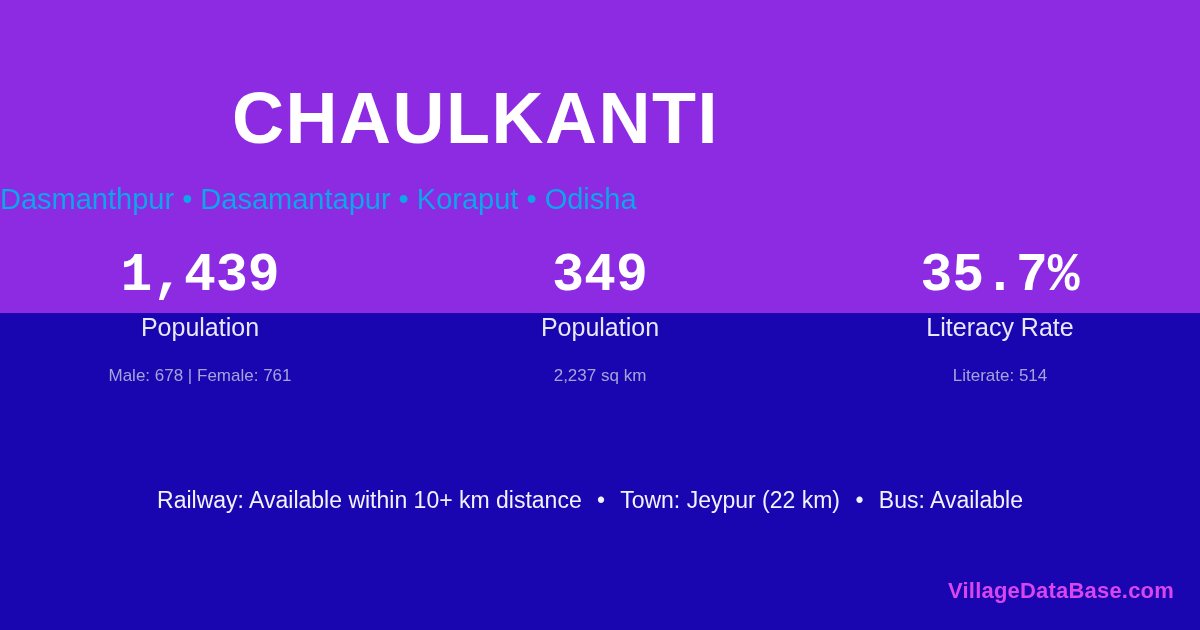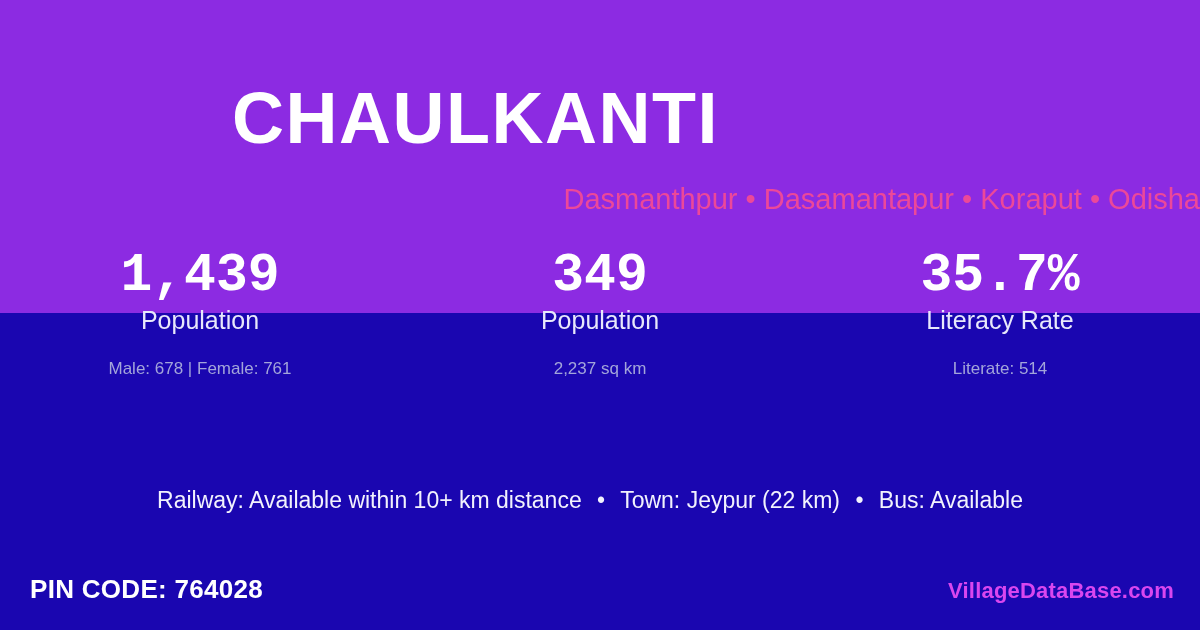--- a/index.html
+++ b/index.html
@@ -44,24 +44,24 @@
     color: #ffffff;
     line-height: 1;
     white-space: nowrap;
   }
 
   .village-subtitle {
     position: absolute;
     top: 182px;
     left: 0;
     width: 1200px;
-    text-align: right;
+    text-align: left;
     font-size: 29px;
     font-weight: normal;
-    color: #ec4899;
+    color: #0ea5e9;
     line-height: 1.2;
     white-space: nowrap;
   }
 
   
   .stats {
     position: absolute;
     top: 246px;
     left: 0;
     width: 1200px;
@@ -76,21 +76,21 @@
   .stat-value {
     font-size: 53px;
     font-weight: bold;
     color: #ffffff;
     line-height: 60px;
     letter-spacing: 0px;
     white-space: nowrap;
     font-family: Liberation Mono, monospace;
   }
   .stat-label {
-    margin-top: 0;
+    margin-top: 7px;
     font-size: 25px;
     font-weight: normal;
     color: #e8e8fb;
     line-height: 28px;
     white-space: nowrap;
   }
   .stat-sub {
     margin-top: 25px;
     font-size: 17px;
     font-weight: normal;
@@ -183,17 +183,16 @@
 
   <div class="infra">
     <span>Railway: Available within 10+ km distance</span>
     <span class="sep">•</span>
     <span>Town: Jeypur (22 km)</span>
     <span class="sep">•</span>
     <span>Bus: Available</span>
   </div>
 
   <div class="footer">
-    <div class="pin-code">PIN CODE: 764028</div>
     <div class="brand">VillageDataBase.com</div>
   </div>
 
 </div>
 
 </body></html>

